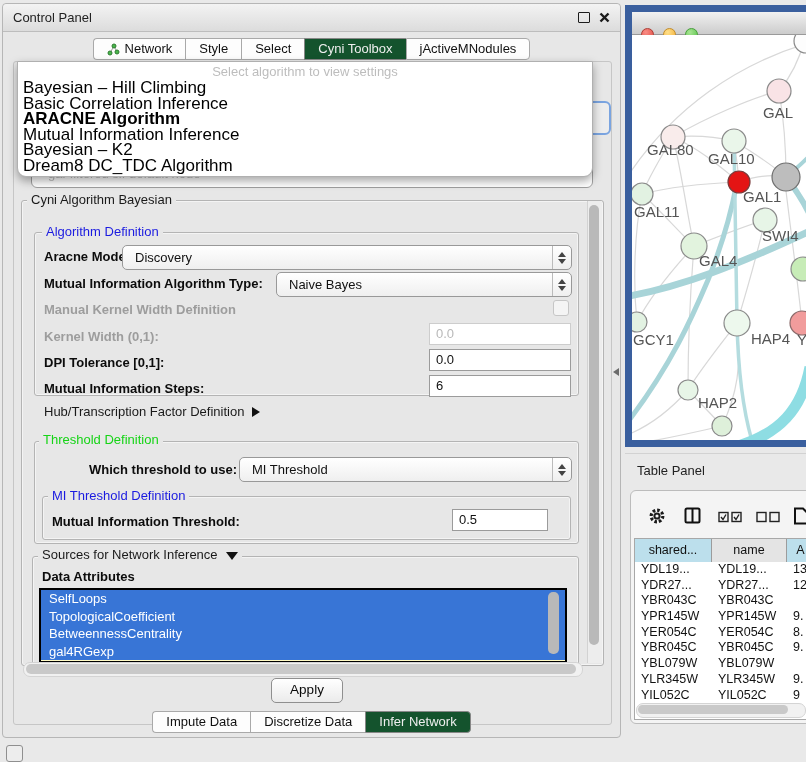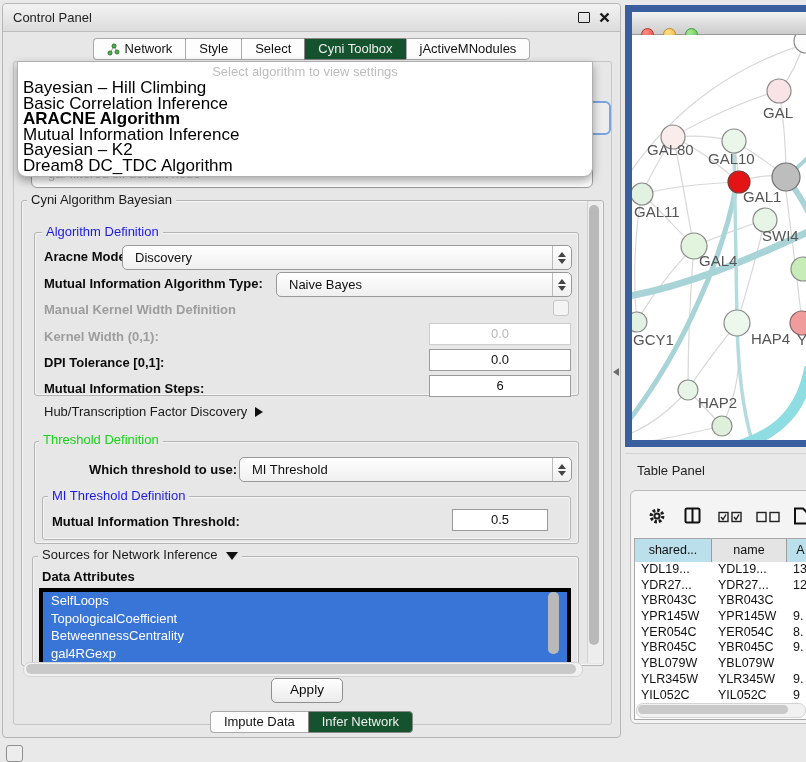--- a/index.html
+++ b/index.html
@@ -47,31 +47,31 @@
   .plain{font-weight:normal;color:#1a1a1a}
 
   .combo{position:absolute;background:linear-gradient(#ffffff,#efefef);border:1px solid #999;border-radius:5px;
          height:25px;box-sizing:border-box;display:flex;align-items:center}
   .combo .v{padding-left:12px;font-size:13px;color:#111;flex:1;white-space:nowrap;overflow:hidden}
   .stepper{width:18px;height:100%;border-left:1px solid #bbb;display:flex;flex-direction:column;align-items:center;justify-content:center;gap:2px}
   .tri-up{width:0;height:0;border-left:4px solid transparent;border-right:4px solid transparent;border-bottom:5px solid #444}
   .tri-dn{width:0;height:0;border-left:4px solid transparent;border-right:4px solid transparent;border-top:5px solid #444}
 
   .fld{position:absolute;background:#fff;border:1px solid #9b9b9b;height:22px;box-sizing:border-box;
-       text-align:center;padding:0 6px;line-height:20px;font-size:13px;color:#111}
+       text-align:left;padding:0 6px;line-height:20px;font-size:13px;color:#111}
   .fld.dis{border-color:#cdcdcd;color:#b9b9b9}
   .chk{position:absolute;width:14px;height:14px;border:1px solid #c6c6c6;border-radius:3px;background:#f4f4f4}
 
   .arrow-right{display:inline-block;width:0;height:0;border-top:5.5px solid transparent;border-bottom:5.5px solid transparent;
                border-left:8px solid #111;margin-left:8px;vertical-align:-1px}
   .arrow-down{display:inline-block;width:0;height:0;border-left:6px solid transparent;border-right:6px solid transparent;
               border-top:8px solid #111;margin-left:8px;vertical-align:-1px}
 
   
-  #attr-list{left:36px;top:584px;width:524px;height:71px;background:#a21caf;border:4px solid #000000;overflow:hidden}
+  #attr-list{left:36px;top:584px;width:524px;height:71px;background:#fef9c3;border:2px solid #000000;overflow:hidden}
   #attr-list .li{height:17.5px;line-height:17.5px;background:#3875d6;color:#fff;padding-left:8px;font-size:13px}
   .vthumb{position:absolute;border-radius:5px;background:#b9b9b9}
   .hbar{position:absolute;background:#f1f1f1;border:1px solid #d4d4d4;border-radius:7px}
   .hthumb{position:absolute;background:#c9c9c9;border-radius:5px}
 
   #apply{left:268px;top:674px;width:70px;height:23px;background:linear-gradient(#ffffff,#ebebeb);
          border:1px solid #8f8f8f;border-radius:5px;font-size:13.5px;text-align:center;line-height:21px;color:#0a0a0a}
 
   
   #mini-icon{left:6px;top:745px;width:15px;height:15px;border:1px solid #8f8f8f;border-radius:3px;background:#ededed}
@@ -187,21 +187,21 @@
     <span class="lbl dis" style="left:22px;top:128px">Kernel Width (0,1):</span>
     <div class="fld dis" style="left:407px;top:122px;width:142px">0.0</div>
 
     <span class="lbl" style="left:22px;top:154px">DPI Tolerance [0,1]:</span>
     <div class="fld" style="left:407px;top:148px;width:142px">0.0</div>
 
     <span class="lbl" style="left:22px;top:180px">Mutual Information Steps:</span>
     <div class="fld" style="left:407px;top:174px;width:142px">6</div>
 
     <span class="lbl plain" style="left:22px;top:203px">
-      <span>Hub/Transcription Factor Discovery</span><span class="arrow-right"></span>
+      <span>Hub/Transcription Factor Definition</span><span class="arrow-right"></span>
     </span>
 
     <span class="grplabel green" style="left:17px;top:232px">Threshold Definition</span>
     <div class="abs grp" style="left:12px;top:240px;width:543px;height:101px"></div>
 
     <span class="lbl" style="left:67px;top:261px">Which threshold to use:</span>
     <div class="combo" style="left:217px;top:256px;width:333px">
       <span class="v">MI Threshold</span>
       <span class="stepper">
           <span class="tri-up"></span>
@@ -233,20 +233,23 @@
   <div class="vthumb" style="left:586px;top:201px;width:10px;height:440px"></div>
 
   <div class="hbar" style="left:20px;top:658px;width:558px;height:13px"></div>
   <div class="hthumb" style="left:23px;top:660px;width:550px;height:10px"></div>
 
   <div class="abs" id="apply">Apply</div>
 
   <div class="tabstrip" style="top:707px">
     <div class="tab">
         <span>Impute Data</span>
+      </div>
+    <div class="tab">
+        <span>Discretize Data</span>
       </div>
     <div class="tab sel">
         <span>Infer Network</span>
       </div>
   </div>
 </div>
 
 <div class="abs" id="mini-icon"></div>
 <div class="abs" id="split-cursor"></div>
 

